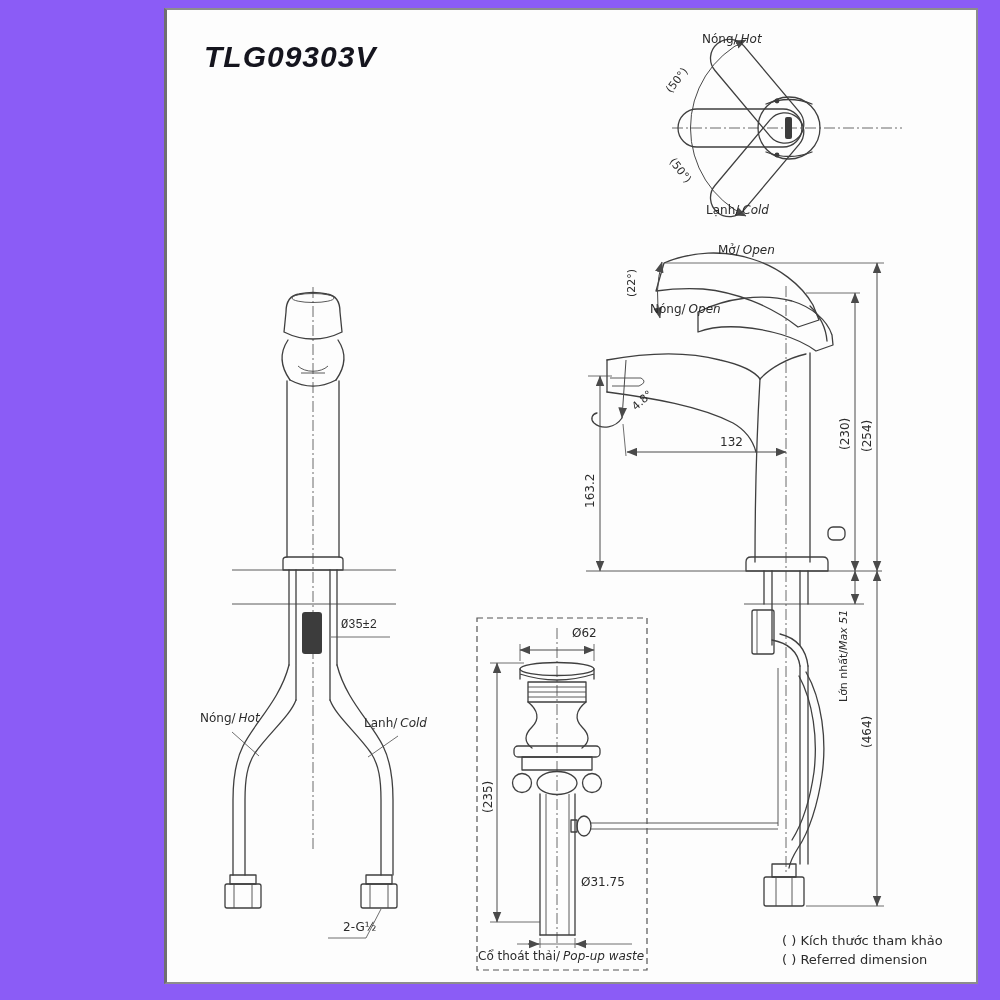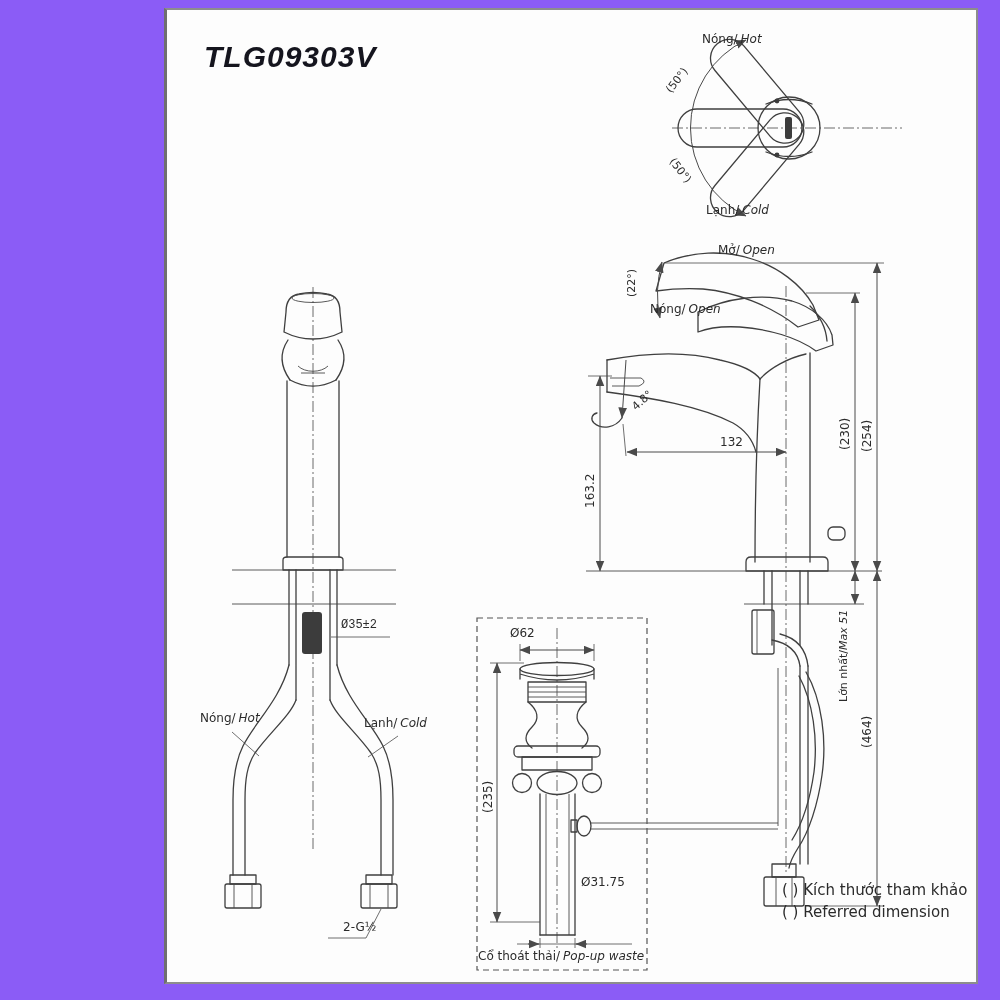--- a/index.html
+++ b/index.html
@@ -26,21 +26,21 @@
     font-size:30px; letter-spacing:1px; color:#15151e;
   }
   .lbl { position:absolute; font-size:12px; line-height:1.15; white-space:nowrap; color:#2b2b2b; }
   .lbl .en { font-style:italic; margin-left:3px; }
   .rot { transform:rotate(-90deg); transform-origin:0 0; }
   .r50a { transform:rotate(-52deg); transform-origin:0 0; }
   .r50b { transform:rotate(52deg); transform-origin:0 0; }
   .r48  { transform:rotate(-42deg); transform-origin:0 0; }
   .small { font-size:11px; }
   .center { text-align:center; }
-  .note { position:absolute; left:782px; top:880px; font-size:15px; line-height:1.45; }
+  .note { position:absolute; left:782px; top:932px; font-size:13px; line-height:1.45; }
   .note .l2 { }
   .caption { width:160px; }
 </style>
 </head>
 <body>
 
 <div class="page">
   <div class="sheet"></div>
 
   <svg class="draw" viewBox="0 0 1000 1000">
@@ -222,21 +222,21 @@
 
   <div class="lbl" style="left:341px; top:619px;font-family:Liberation Mono, monospace;">Ø35±2</div>
   <div class="lbl" style="left:200px; top:712px;">
     <span class="vi">Nóng/</span><span class="en">Hot</span>
   </div>
   <div class="lbl" style="left:364px; top:717px;">
     <span class="vi">Lạnh/</span><span class="en">Cold</span>
   </div>
   <div class="lbl" style="left:343px; top:921px;">2-G½</div>
 
-  <div class="lbl" style="left:510px; top:627px;">Ø62</div>
+  <div class="lbl" style="left:572px; top:627px;">Ø62</div>
   <div class="lbl rot" style="left:482px; top:813px;">(235)</div>
   <div class="lbl" style="left:581px; top:876px;">Ø31.75</div>
   <div class="lbl center caption" style="left:478px; top:950px;">
     <span class="vi">Cổ thoát thải/</span><span class="en">Pop-up waste</span>
   </div>
 
   <div class="note">
     <div class="l1">( ) Kích thước tham khảo</div>
     <div class="l2">( ) Referred dimension</div>
   </div>

